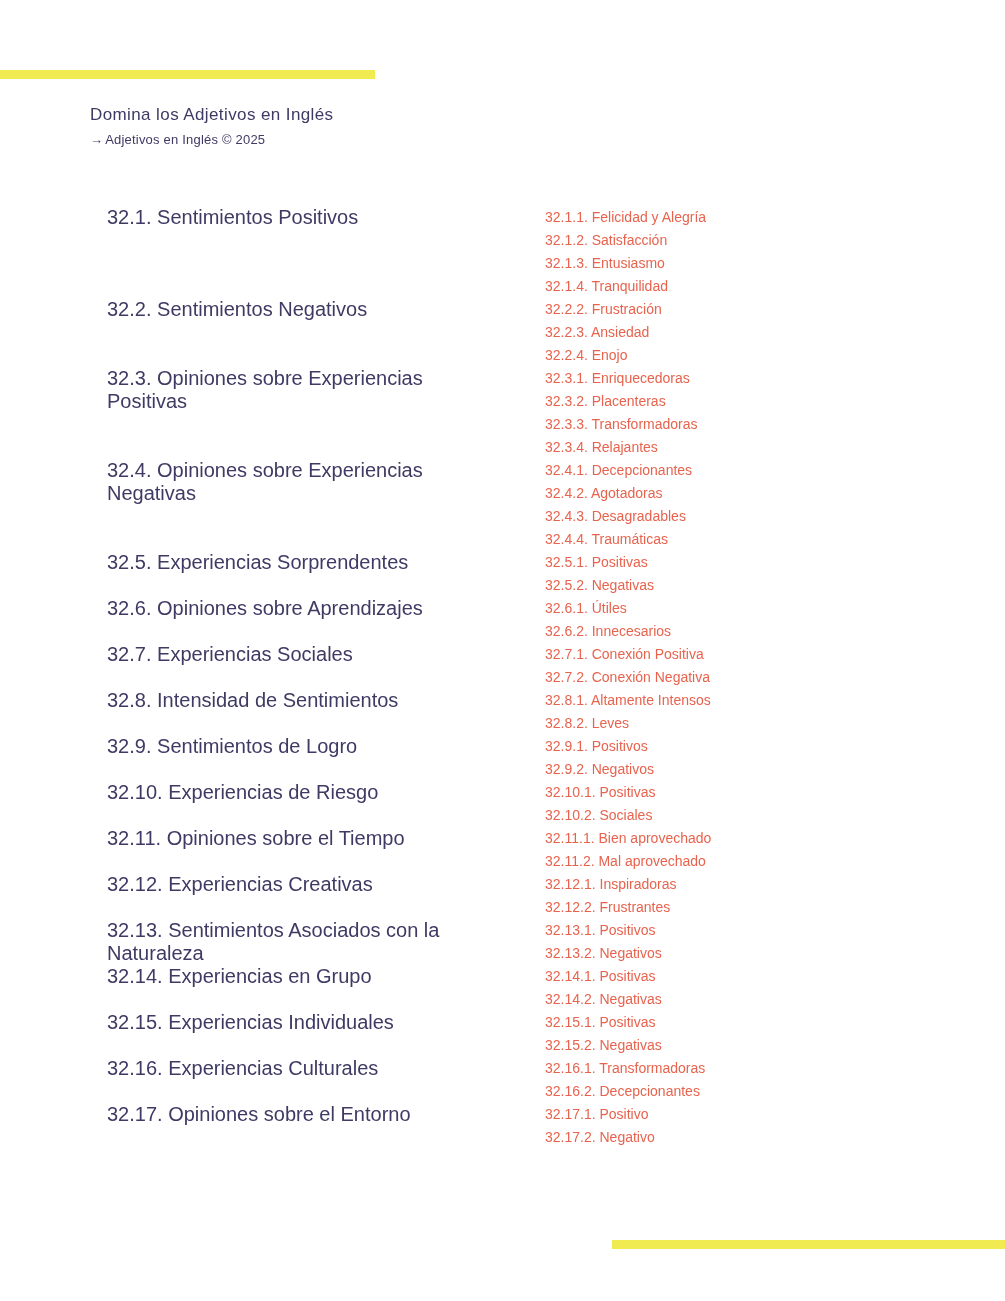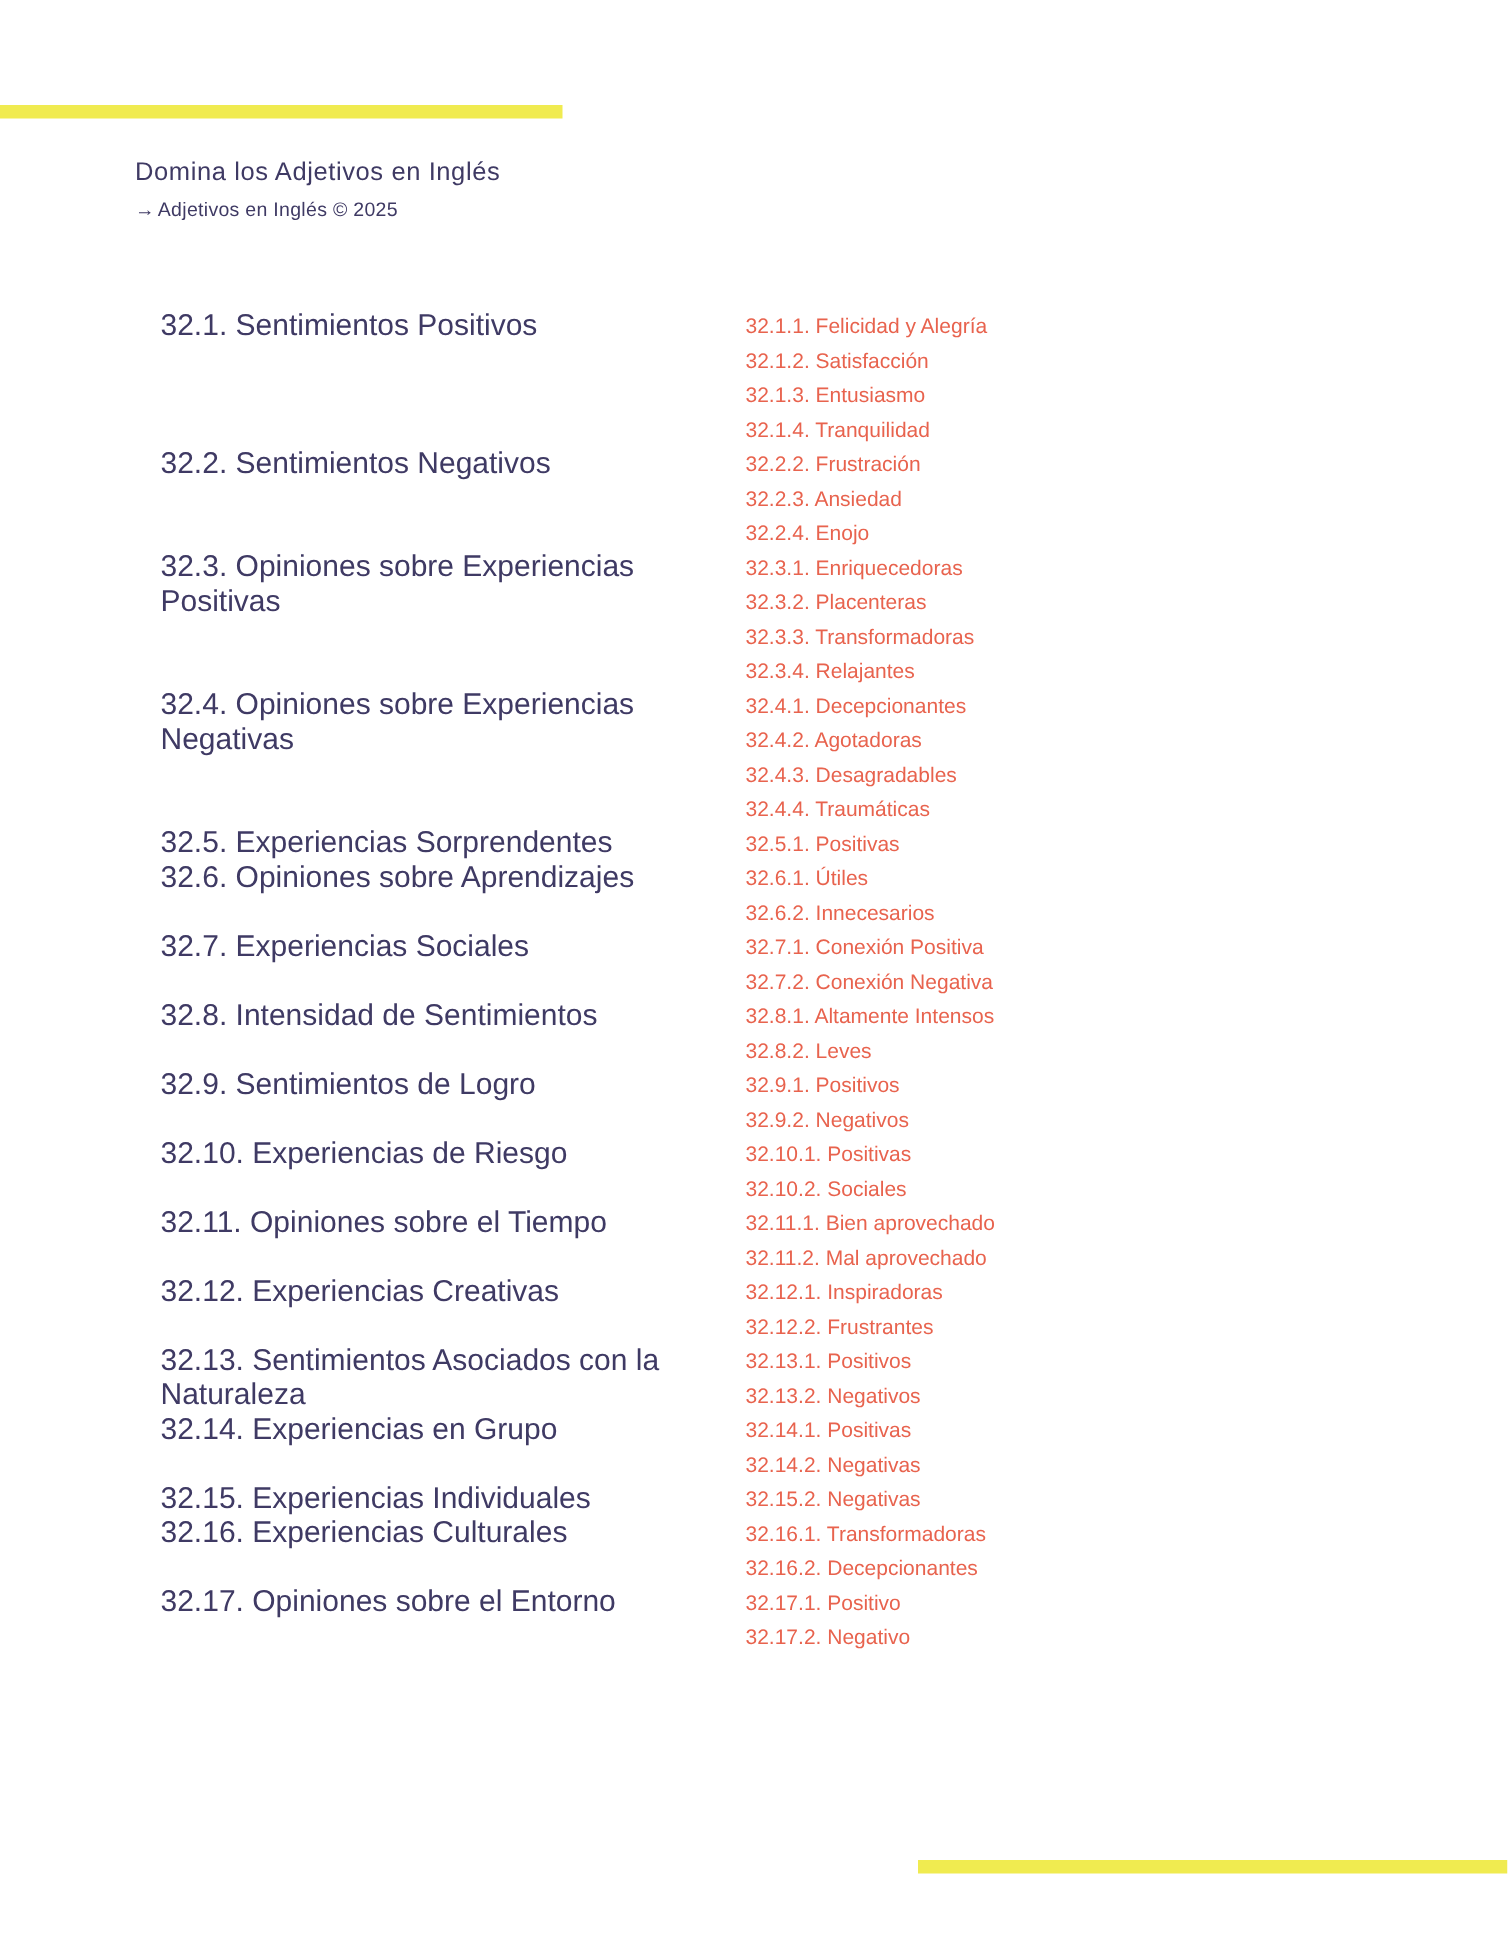--- a/index.html
+++ b/index.html
@@ -49,20 +49,21 @@
     line-height: 23px;
     color: var(--navy, #3f3a64);
     cursor: pointer;
   }
   .toc-items { flex: 1 1 auto; }
   .toc-item {
     font-size: 14px;
     line-height: 23px;
     color: var(--coral, #e8634e);
     cursor: pointer;
+    margin-left: 48px;
   }
 </style>
 </head>
 <body>
 
 <div class="page">
   <div class="accent-bar top"></div>
 
   <header class="header">
     <h1 class="title">Domina los Adjetivos en Inglés</h1>
@@ -105,20 +106,21 @@
           <div class="toc-item">32.4.1. Decepcionantes</div>
           <div class="toc-item">32.4.2. Agotadoras</div>
           <div class="toc-item">32.4.3. Desagradables</div>
           <div class="toc-item">32.4.4. Traumáticas</div>
         </div>
       </div>
       <div class="toc-row">
         <div class="toc-section">32.5. Experiencias Sorprendentes</div>
         <div class="toc-items">
           <div class="toc-item">32.5.1. Positivas</div>
+          <div class="toc-item">32.5.2. Negativas</div>
         </div>
       </div>
       <div class="toc-row">
         <div class="toc-section">32.6. Opiniones sobre Aprendizajes</div>
         <div class="toc-items">
           <div class="toc-item">32.6.1. Útiles</div>
           <div class="toc-item">32.6.2. Innecesarios</div>
         </div>
       </div>
       <div class="toc-row">
@@ -173,20 +175,21 @@
       <div class="toc-row">
         <div class="toc-section">32.14. Experiencias en Grupo</div>
         <div class="toc-items">
           <div class="toc-item">32.14.1. Positivas</div>
           <div class="toc-item">32.14.2. Negativas</div>
         </div>
       </div>
       <div class="toc-row">
         <div class="toc-section">32.15. Experiencias Individuales</div>
         <div class="toc-items">
+          <div class="toc-item">32.15.1. Positivas</div>
           <div class="toc-item">32.15.2. Negativas</div>
         </div>
       </div>
       <div class="toc-row">
         <div class="toc-section">32.16. Experiencias Culturales</div>
         <div class="toc-items">
           <div class="toc-item">32.16.1. Transformadoras</div>
           <div class="toc-item">32.16.2. Decepcionantes</div>
         </div>
       </div>

